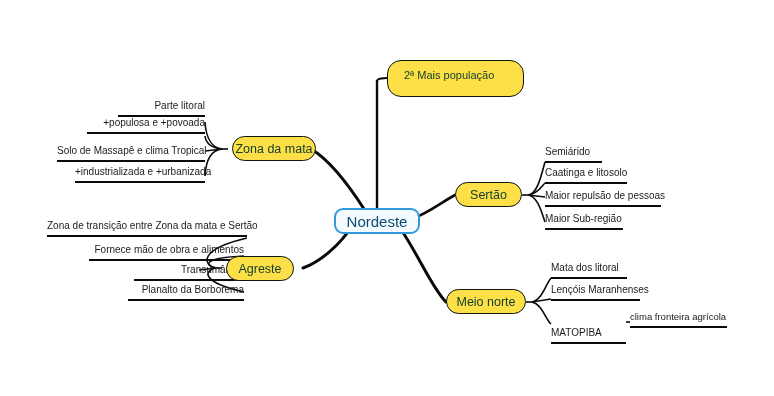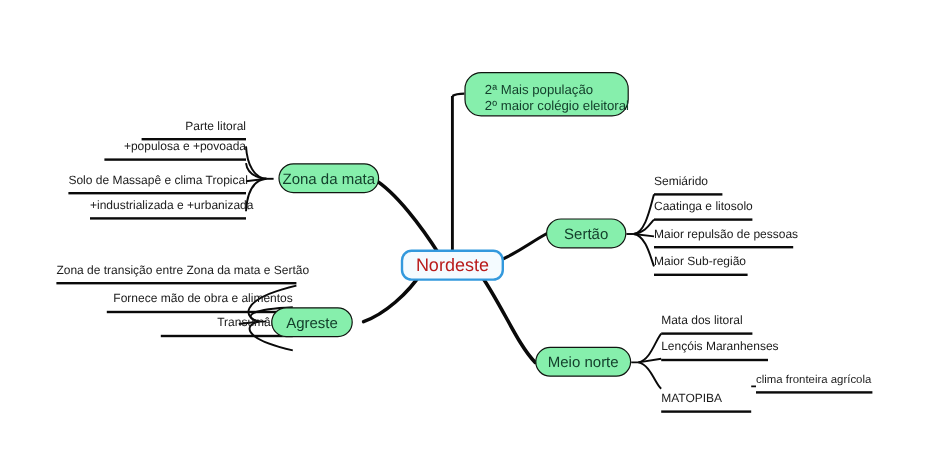--- a/index.html
+++ b/index.html
@@ -28,27 +28,27 @@
 
   
   .node {
     position: absolute;
     box-sizing: border-box;
     display: flex;
     align-items: center;
     justify-content: center;
     text-align: center;
     white-space: nowrap;
-    background: #86efac;
+    background: #fde047;
   }
   .node-root {
     border: 2px solid #3399DD;
     border-radius: 9px;
     background: #F4FBFF;
-    color: #b91c1c;
+    color: #0c4a6e;
     font-size: 15px;
     z-index: 5;
   }
   .node-branch {
     border: 1.6px solid #101510;
     border-radius: 14px;
     color: #14402c;
     font-size: 12.5px;
     z-index: 5;
   }
@@ -143,37 +143,37 @@
 
     <path d="M 626 322 L 630 322" stroke="#0a0a0a" stroke-width="1.6" fill="none"></path>
   </svg>
 
   <div class="node node-root" style="left:334px; top:208px; width:86px; height:26px;">
     <span>Nordeste</span>
   </div>
 
   <div class="node node-callout" style="left:387px; top:60px; width:137px; height:37px;">
     <span class="l1">2ª Mais população</span>
-    <span class="l2">2º maior colégio eleitoral</span>
   </div>
 
   <div class="node node-branch" style="left:232px; top:136px; width:84px; height:25px;">
     <span>Zona da mata</span>
   </div>
   <div class="leaf left" style="left:118px; top:100px; width:87px;">Parte litoral</div>
   <div class="leaf left" style="left:87px; top:117px; width:118px;">+populosa e +povoada</div>
   <div class="leaf left" style="left:57px; top:145px; width:148px;">Solo de Massapê e clima Tropical</div>
   <div class="leaf left" style="left:75px; top:166px; width:130px;">+industrializada e +urbanizada</div>
 
   <div class="node node-branch" style="left:226px; top:256px; width:68px; height:25px;">
     <span>Agreste</span>
   </div>
   <div class="leaf left" style="left:47px; top:220px; width:200px;">Zona de transição entre Zona da mata e Sertão</div>
   <div class="leaf left" style="left:89px; top:244px; width:155px;">Fornece mão de obra e alimentos</div>
   <div class="leaf left" style="left:134px; top:264px; width:110px;">Transumância</div>
+  <div class="leaf left" style="left:128px; top:284px; width:116px;">Planalto da Borborema</div>
 
   <div class="node node-branch" style="left:455px; top:182px; width:67px; height:25px;">
     <span>Sertão</span>
   </div>
   <div class="leaf right" style="left:545px; top:146px; width:57px;">Semiárido</div>
   <div class="leaf right" style="left:545px; top:167px; width:82px;">Caatinga e litosolo</div>
   <div class="leaf right" style="left:545px; top:190px; width:116px;">Maior repulsão de pessoas</div>
   <div class="leaf right" style="left:545px; top:213px; width:78px;">Maior Sub-região</div>
 
   <div class="node node-branch" style="left:446px; top:289px; width:80px; height:25px;">

